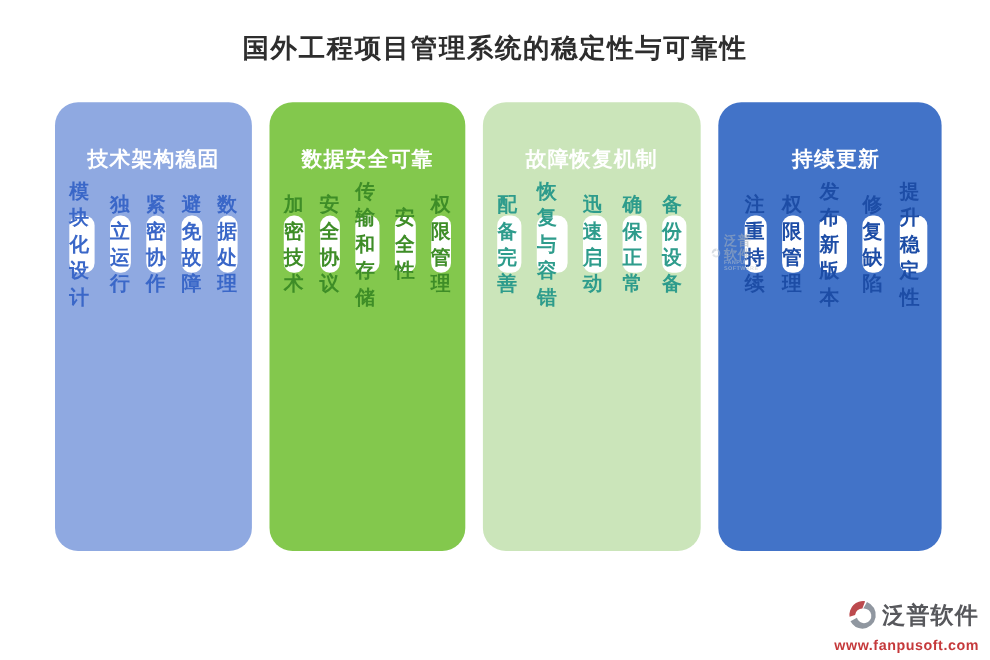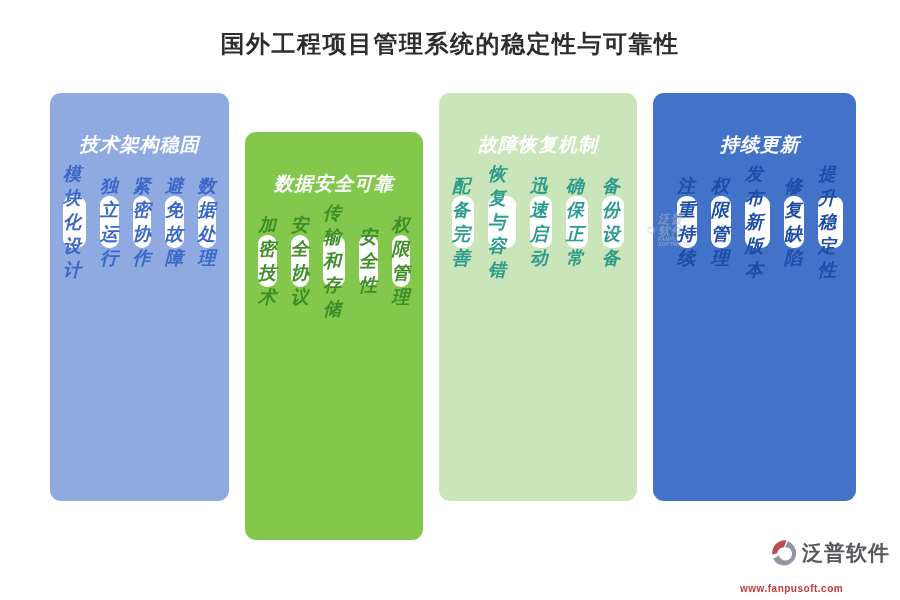--- a/index.html
+++ b/index.html
@@ -29,28 +29,27 @@
   }
   .columns {
     position: absolute;
     top: 93px;
     left: 50px;
     display: flex;
     gap: 16px;
   }
   .column {
     background: var(--col-bg, #ccc);
-    border-radius: 11px;
+    border-radius: 21px;
     height: 408px;
     box-sizing: border-box;
     padding: 0 13px;
-    font-style: italic;
   }
   .column:nth-child(1) { width: 179px; }
-  .column:nth-child(2) { width: 178px; margin-top: 39px; }
+  .column:nth-child(2) { width: 178px; }
   .column:nth-child(3) { width: 198px; }
   .column:nth-child(4) { width: 203px; padding-left: 24px; }
   .col-header {
     height: 103px;
     display: flex;
     align-items: center;
     justify-content: center;
     color: #ffffff;
     font-size: 19px;
     font-weight: bold;
@@ -113,25 +112,26 @@
     justify-content: flex-end;
     gap: 3px;
   }
   .footer-name {
     font-size: 21px;
     font-weight: bold;
     color: var(--logo-name-color, #57585c);
     letter-spacing: 1px;
   }
   .footer-url {
-    font-size: 10px;
+    text-align: right;
+    font-size: 13px;
     font-weight: bold;
     color: var(--logo-url-color, #c5393b);
     letter-spacing: 0.5px;
-    margin-top: 15px;
+    margin-top: 5px;
   }
 </style>
 </head>
 <body>
 
 <div class="stage">
 
   <h1 class="title">国外工程项目管理系统的稳定性与可靠性</h1>
 
   <div class="columns">

